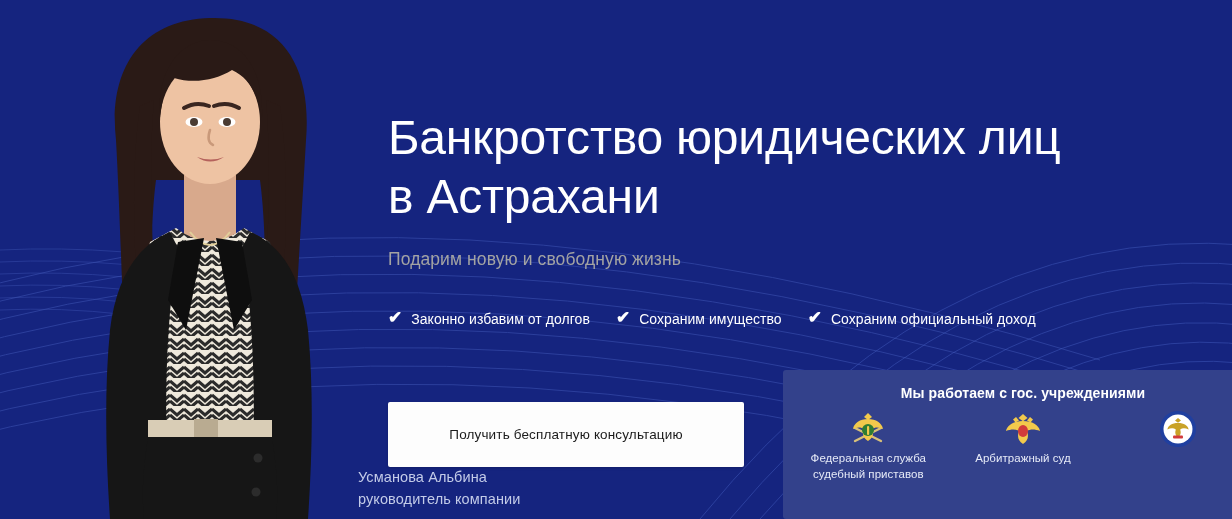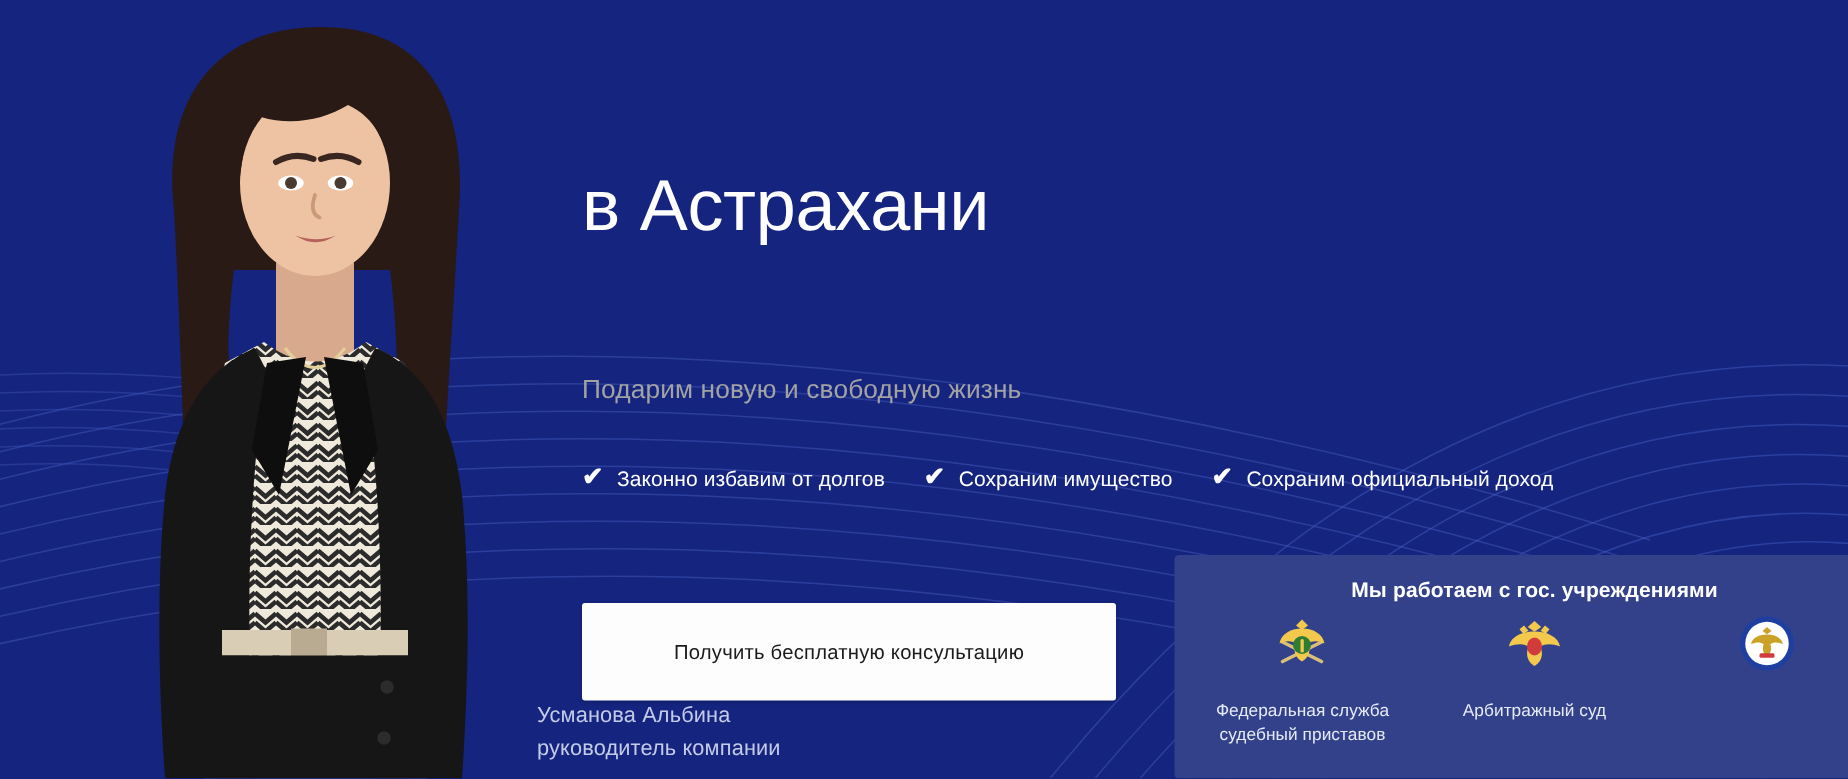--- a/index.html
+++ b/index.html
@@ -77,21 +77,21 @@
   .gov-items{
     position:absolute;left:8px;right:8px;top:38px;
     display:flex;align-items:flex-start;justify-content:space-around;
   }
   .gov-item{
     width:134px;display:flex;flex-direction:column;align-items:center;
   }
   .gov-logo{width:42px;height:42px;display:block;}
   .gov-logo svg{display:block;width:42px;height:42px;}
   .gov-label{
-    margin-top:16px;text-align:center;
+    margin-top:0;text-align:center;
     font-size:11.5px;line-height:16px;color:#e6eaf7;letter-spacing:.05px;
   }
   .gov-label .l2{display:block;}
   .gov-item.mid .gov-label{}
 </style>
 </head>
 <body>
 
 <div class="hero">
 
@@ -196,20 +196,21 @@
   </div>
 
   <div class="portrait-caption">
     <div>Усманова Альбина</div>
     <div>руководитель компании</div>
   </div>
 
   <div class="copy">
 
     <h1 class="headline">
+      <span>Банкротство юридических лиц</span>
       <span class="l2">в Астрахани</span>
     </h1>
 
     <p class="subhead">
       <span>Подарим новую и свободную жизнь</span>
     </p>
 
     <div class="features">
       <div class="feature">
         <span class="tick">✔</span>

